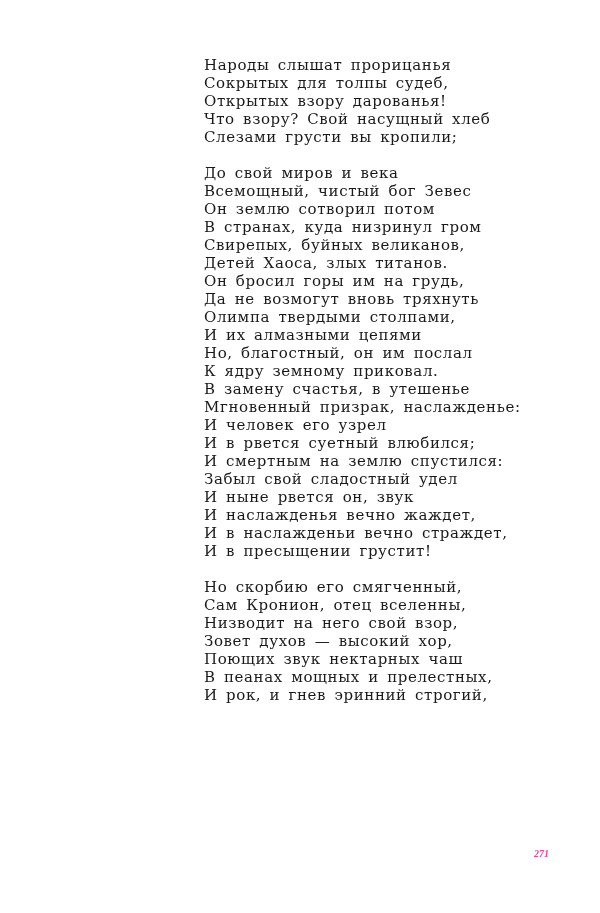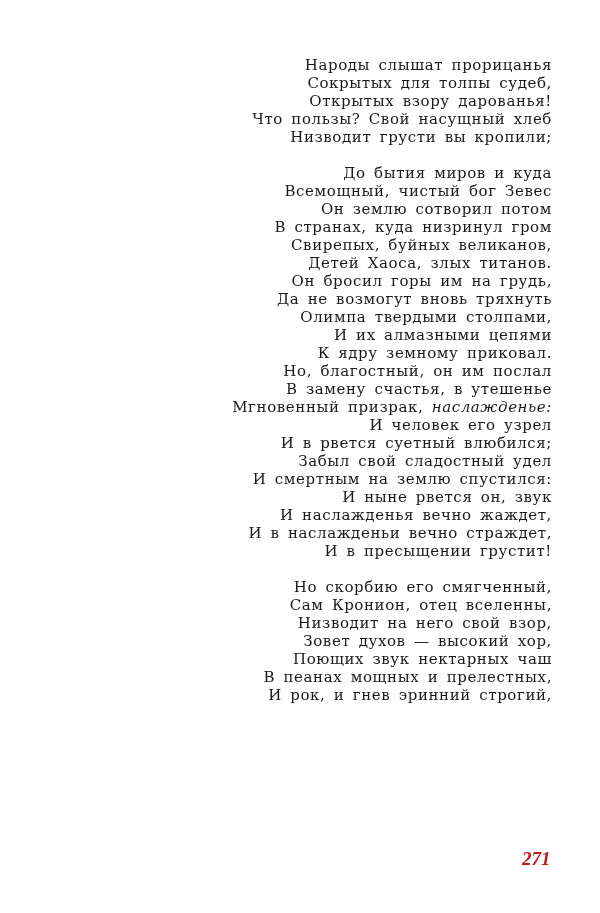--- a/index.html
+++ b/index.html
@@ -10,91 +10,89 @@
     body {
       width: 600px;
       height: 913px;
       position: relative;
       overflow: hidden;
       font-family: "DejaVu Serif", "Liberation Serif", serif;
       color: #1a1a1a;
     }
     .page {
       position: absolute;
-      left: 0;
+      left: 12px;
       top: 0;
       width: 536px;
       height: 913px;
-      text-align: right;
     }
     .poem {
       position: absolute;
       left: 192px;
       top: 56px;
       width: 360px;
     }
     .stanza {
       margin: 0 0 18px 0;
     }
     .line {
       display: block;
       height: 18px;
       line-height: 18px;
       font-size: 15px;
       letter-spacing: 0.6px;
       word-spacing: 3px;
       white-space: nowrap;
     }
     .line .it {
-      font-style: italic;
     }
     .page-number {
       position: absolute;
       left: 522px;
       top: 848px;
-      font-size: 19px;
+      font-size: 10px;
       font-weight: bold;
       font-style: italic;
       font-family: "Liberation Serif", "DejaVu Serif", serif;
-      color: #b91c1c;
+      color: #ec4899;
     }
   </style>
 </head>
 <body>
 
 <div class="page">
   <div class="poem">
 
     <div class="stanza">
       <span class="line">Народы слышат прорицанья</span>
       <span class="line">Сокрытых для толпы судеб,</span>
       <span class="line">Открытых взору дарованья!</span>
-      <span class="line">Что пользы? Свой насущный хлеб</span>
-      <span class="line">Низводит грусти вы кропили;</span>
+      <span class="line">Что взору? Свой насущный хлеб</span>
+      <span class="line">Слезами грусти вы кропили;</span>
     </div>
 
     <div class="stanza">
-      <span class="line">До бытия миров и куда</span>
+      <span class="line">До свой миров и века</span>
       <span class="line">Всемощный, чистый бог Зевес</span>
       <span class="line">Он землю сотворил потом</span>
       <span class="line">В странах, куда низринул гром</span>
       <span class="line">Свирепых, буйных великанов,</span>
       <span class="line">Детей Хаоса, злых титанов.</span>
       <span class="line">Он бросил горы им на грудь,</span>
       <span class="line">Да не возмогут вновь тряхнуть</span>
       <span class="line">Олимпа твердыми столпами,</span>
       <span class="line">И их алмазными цепями</span>
+      <span class="line">Но, благостный, он им послал</span>
       <span class="line">К ядру земному приковал.</span>
-      <span class="line">Но, благостный, он им послал</span>
       <span class="line">В замену счастья, в утешенье</span>
       <span class="line"><span>Мгновенный призрак,</span> <span class="it">наслажденье:</span></span>
       <span class="line">И человек его узрел</span>
       <span class="line">И в рвется суетный влюбился;</span>
+      <span class="line">И смертным на землю спустился:</span>
       <span class="line">Забыл свой сладостный удел</span>
-      <span class="line">И смертным на землю спустился:</span>
       <span class="line">И ныне рвется он, звук</span>
       <span class="line">И наслажденья вечно жаждет,</span>
       <span class="line">И в наслажденьи вечно страждет,</span>
       <span class="line">И в пресыщении грустит!</span>
     </div>
 
     <div class="stanza">
       <span class="line">Но скорбию его смягченный,</span>
       <span class="line">Сам Кронион, отец вселенны,</span>
       <span class="line">Низводит на него свой взор,</span>

